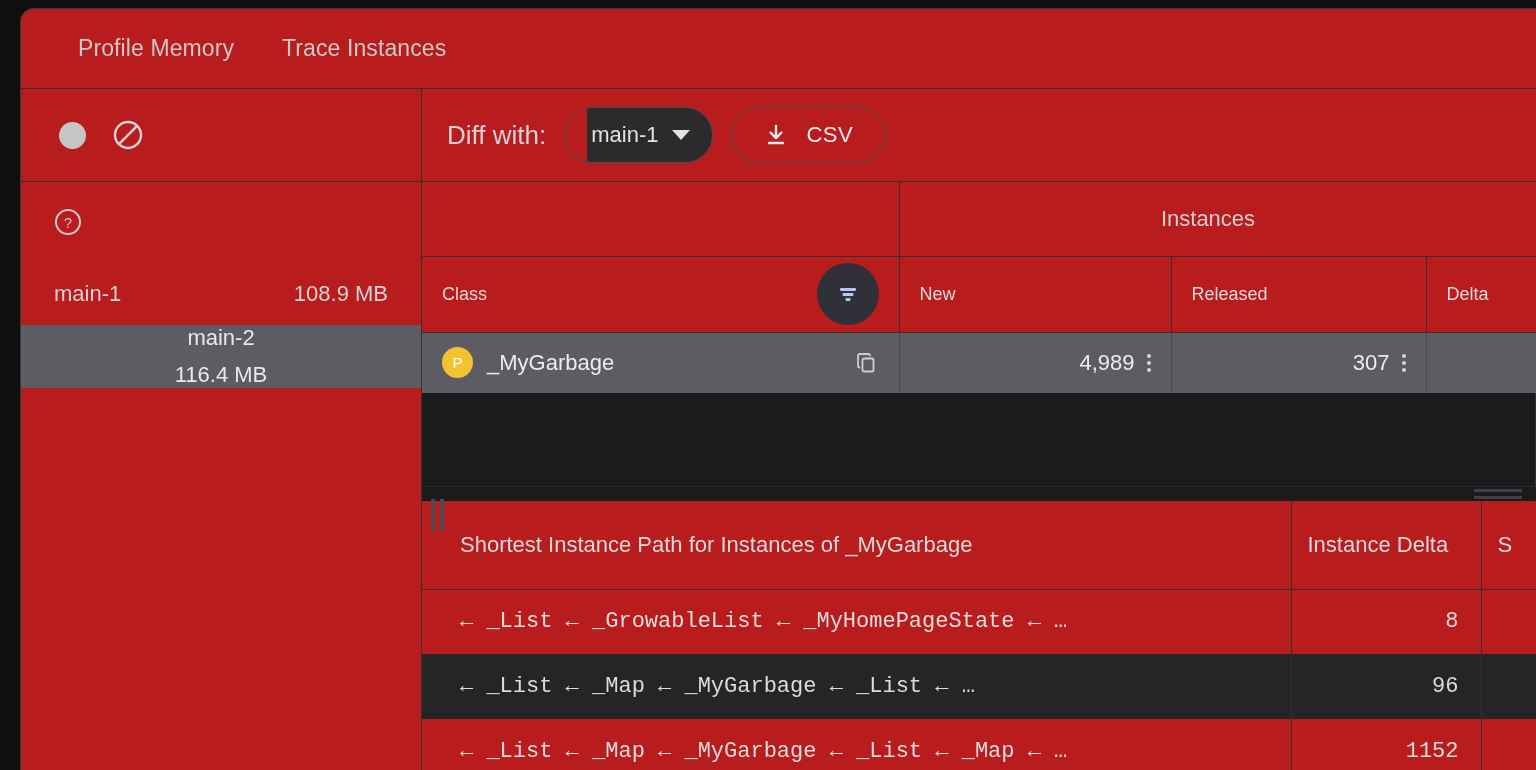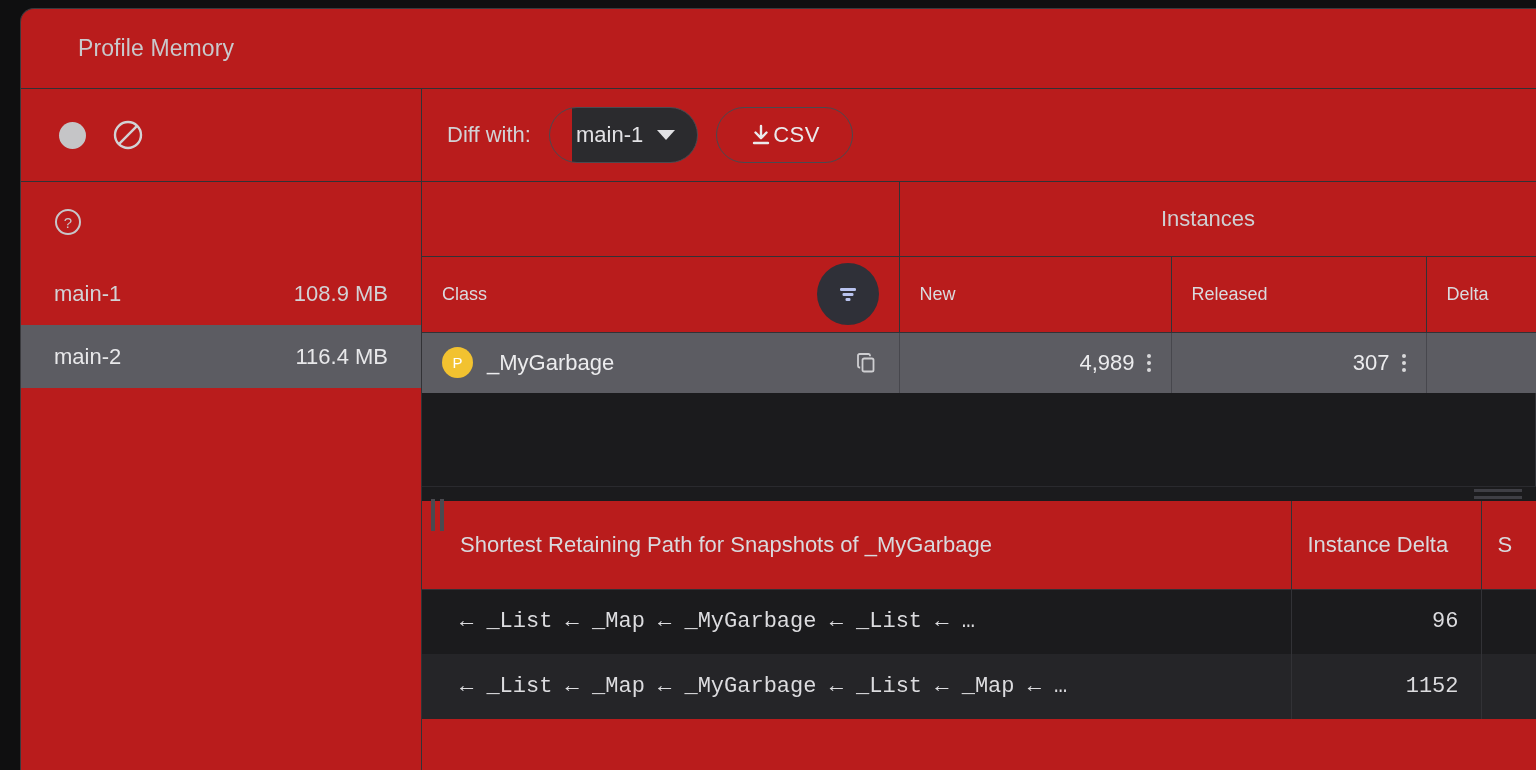--- a/index.html
+++ b/index.html
@@ -110,41 +110,41 @@
     height: 63px;
     display: flex;
     align-items: center;
     justify-content: space-between;
     padding: 0 33px 0 33px;
     font-size: 22px;
     color: #d2d2d5;
     cursor: pointer;
     box-sizing: border-box;
   }
-  .snap-row.selected { background: #5c5c62; color: #e8e8ea; }
+  .snap-row.selected { background: #5c5c62; color: #e8e8ea; flex-direction: column; }
 
   
   .right {
     flex: 1;
     display: flex;
     flex-direction: column;
     min-width: 0;
     overflow: hidden;
   }
   .right-toolbar {
     height: 93px;
     flex: 0 0 93px;
     display: flex;
     align-items: center;
     gap: 18px;
     padding-left: 25px;
     border-bottom: 1px solid #323236;
     box-sizing: border-box;
   }
-  .tool-label { font-size: 22px; color: #d2d2d5; }
+  .tool-label { font-size: 26px; color: #d2d2d5; }
   .pill {
     height: 56px;
     border-radius: 28px;
     border: 1px solid #4a4a50;
     display: flex;
     align-items: center;
     box-sizing: border-box;
     cursor: pointer;
     user-select: none;
   }
@@ -156,20 +156,21 @@
     color: #e2e2e5;
   }
   .caret {
     width: 0; height: 0;
     border-left: 9px solid transparent;
     border-right: 9px solid transparent;
     border-top: 10px solid #e2e2e5;
   }
   .csv-pill {
     padding: 0 32px;
+    gap: 18px;
     font-size: 22px;
     color: #eaeaec;
     letter-spacing: 0.5px;
   }
 
   
   .upper {
     flex: 0 0 304px;
     display: flex;
     flex-direction: column;
@@ -316,20 +317,23 @@
   .vgrip i { width: 4px; height: 32px; background: #4a4a50; display: block; }
 </style>
 </head>
 <body>
 
 <div class="app">
 
   <div class="tabbar">
     <div class="tab">
       <span>Profile Memory</span>
+    </div>
+    <div class="tab">
+      <span>Trace Instances</span>
     </div>
   </div>
 
   <div class="body">
 
     <div class="left">
       <div class="left-toolbar">
         <div class="icon-btn">
           <span class="dot-icon"></span>
         </div>
@@ -456,23 +460,28 @@
 
       <div class="lower">
         <table class="tbl">
           <colgroup>
             <col style="width:869px">
             <col style="width:190px">
             <col style="width:55px">
           </colgroup>
           <tbody>
               <tr class="path-head">
-            <th>Shortest Retaining Path for Snapshots of _MyGarbage</th>
+            <th>Shortest Instance Path for Instances of _MyGarbage</th>
             <th class="wrapcol">Instance Delta</th>
             <th class="wrapcol">S</th>
+          </tr>
+          <tr class="path-row">
+            <td>← _List ← _GrowableList ← _MyHomePageState ← …</td>
+            <td class="num">8</td>
+            <td></td>
           </tr>
           <tr class="path-row alt">
             <td>← _List ← _Map ← _MyGarbage ← _List ← …</td>
             <td class="num">96</td>
             <td></td>
           </tr>
           <tr class="path-row">
             <td>← _List ← _Map ← _MyGarbage ← _List ← _Map ← …</td>
             <td class="num">1152</td>
             <td></td>

